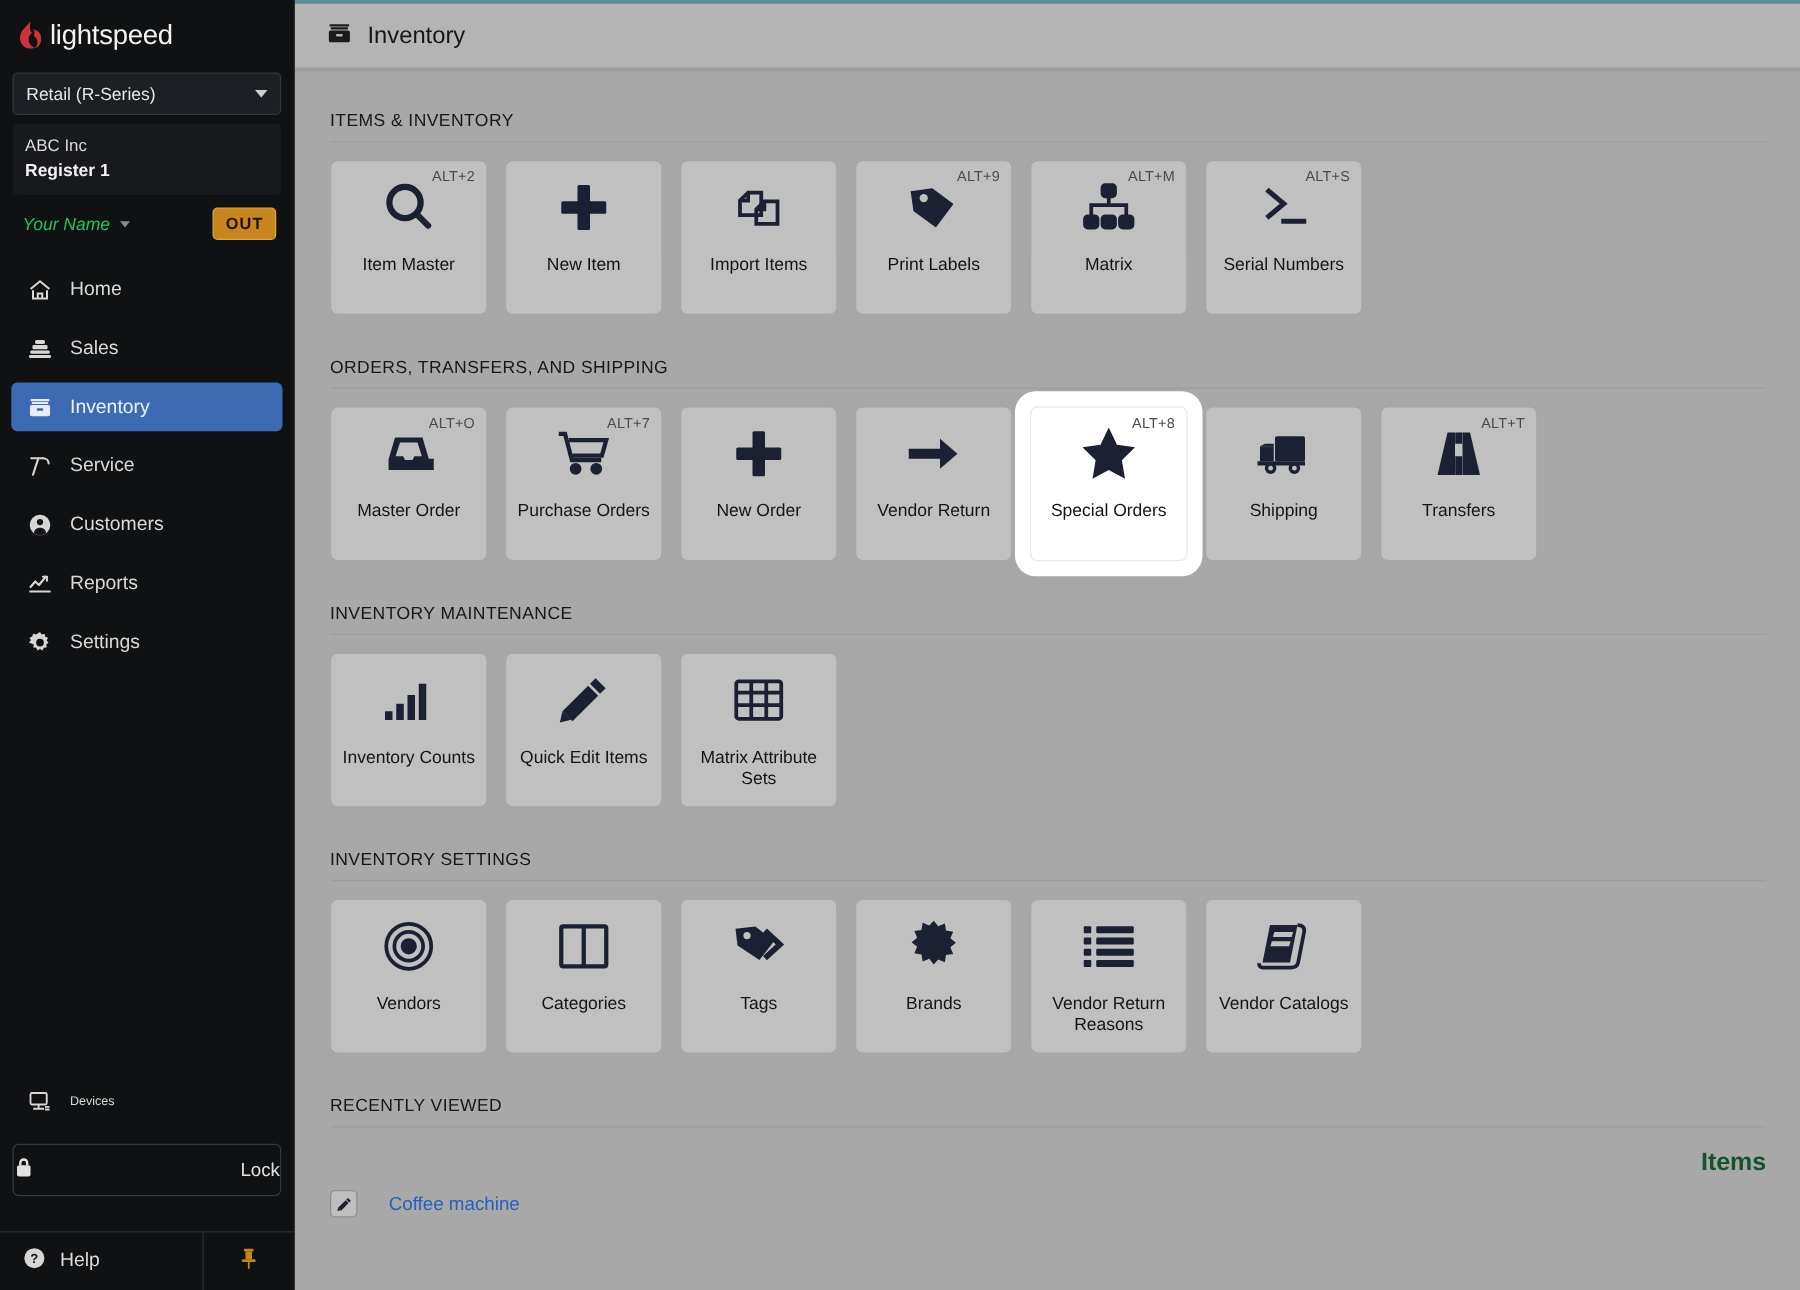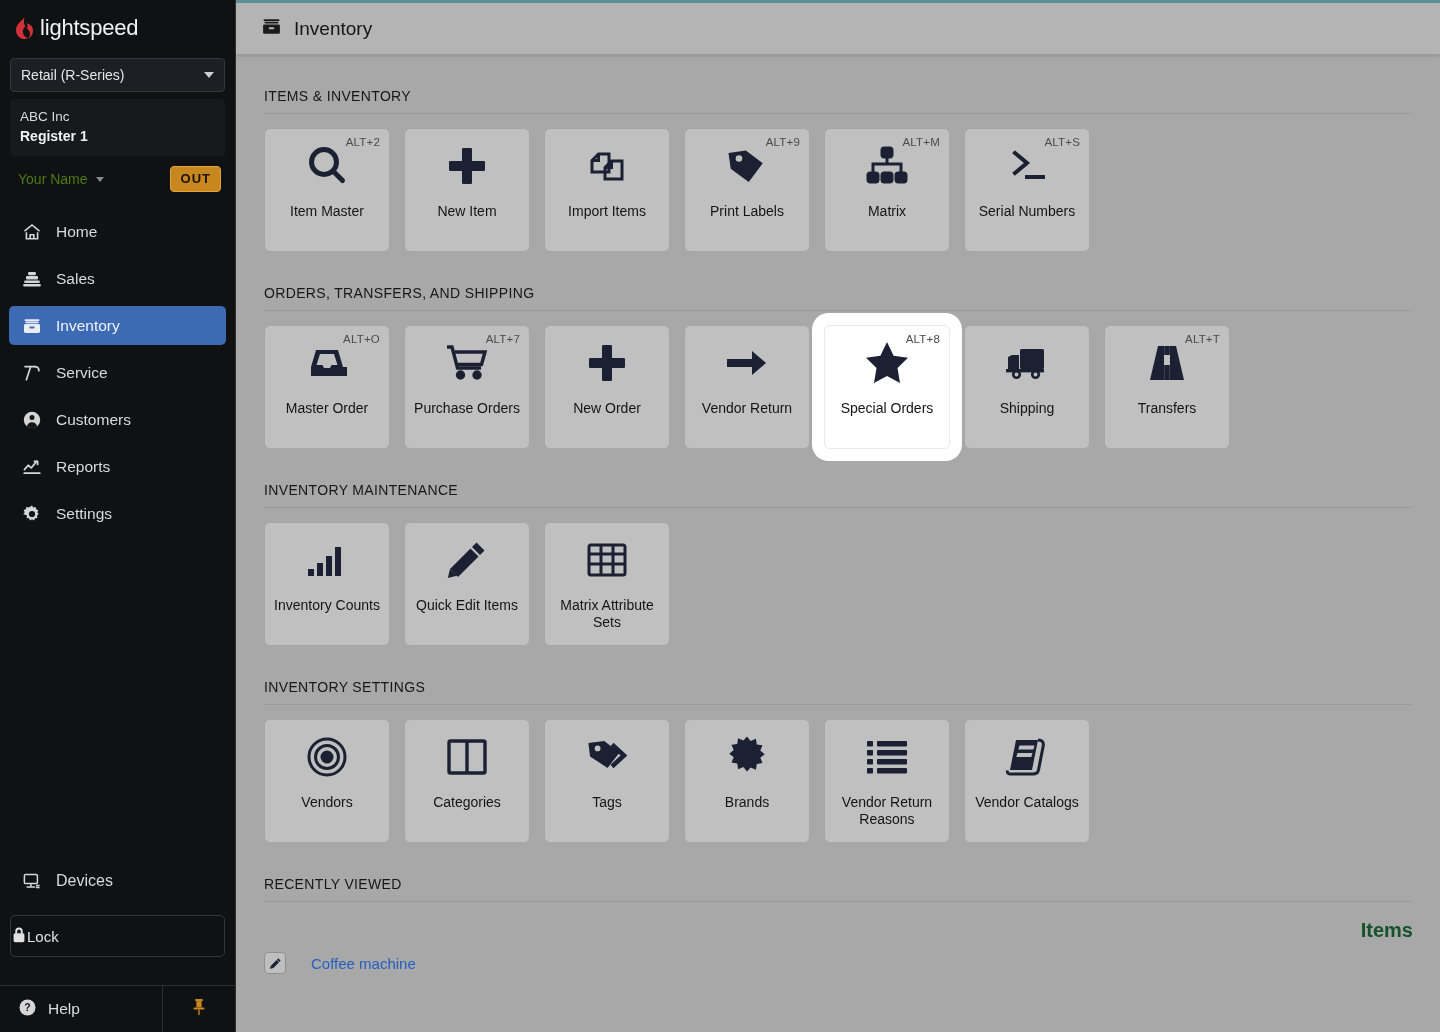--- a/index.html
+++ b/index.html
@@ -47,21 +47,21 @@
   .sb-reg {
     margin: 7px 10px 0 10px; padding: 8px 10px 10px 10px;
     background: #17191d; border-radius: 4px;
   }
   .sb-reg .l1 { color: #dcdcdc; font-size: 13.5px; line-height: 19px; }
   .sb-reg .l2 { color: #f2f2f2; font-size: 14px; font-weight: bold; line-height: 20px; }
   .sb-user {
     height: 42px; margin-top: 2px;
     display: flex; align-items: center; padding: 0 14px 0 18px;
   }
-  .sb-user .uname { color: #4d7c0f; font-size: 14px; margin-right: 8px; cursor: pointer; }
+  .sb-user .uname { color: #22c55e; font-size: 14px; margin-right: 8px; cursor: pointer; font-style: italic; }
   .out-badge {
     margin-left: auto; background: #c8861e; border: 1px solid #e0a53c;
     border-radius: 4px; color: #1a1205; font-size: 13px; font-weight: bold;
     letter-spacing: 1px; padding: 4px 9px 5px 10px; cursor: pointer;
   }
   .nav { margin-top: 12px; }
   .nav-item {
     height: 39px; margin: 0 9px 8px 9px; border-radius: 5px;
     display: flex; align-items: center; gap: 13px; padding-left: 12px;
     cursor: pointer;
@@ -69,25 +69,25 @@
   .nav-item .nlabel { color: #dadada; font-size: 15.5px; }
   .nav-item.active { background: #3c6ab3; }
   .nav-item.active .nlabel { color: #eef3fb; }
   .nav-ico { width: 22px; height: 22px; display: flex; align-items: center; justify-content: center; flex:0 0 22px;}
   .nav-ico svg { display: block; }
   .sb-spacer { flex: 1 1 auto; }
   .sb-devices {
     height: 40px; display: flex; align-items: center; gap: 13px;
     padding-left: 21px; cursor: pointer; margin-bottom: 14px;
   }
-  .sb-devices .nlabel { color: #dadada; font-size: 16px; }
+  .sb-devices .nlabel { color: #dadada; font-size: 10px; }
   .lock-btn {
     margin: 0 10px 28px 10px; height: 42px;
     border: 1px solid #34383d; border-radius: 5px;
-    display: flex; align-items: center; justify-content: flex-start; 
+    display: flex; align-items: center; justify-content: space-between; 
     color: #e2e2e2; font-size: 15px; cursor: pointer;
   }
   .sb-footer {
     height: 47px; border-top: 1px solid #2b2e32; display: flex;
   }
   .sb-help {
     flex: 1 1 auto; display: flex; align-items: center; gap: 11px;
     padding-left: 18px; color: #dcdcdc; font-size: 15.5px; cursor: pointer;
   }
   .sb-pin {

